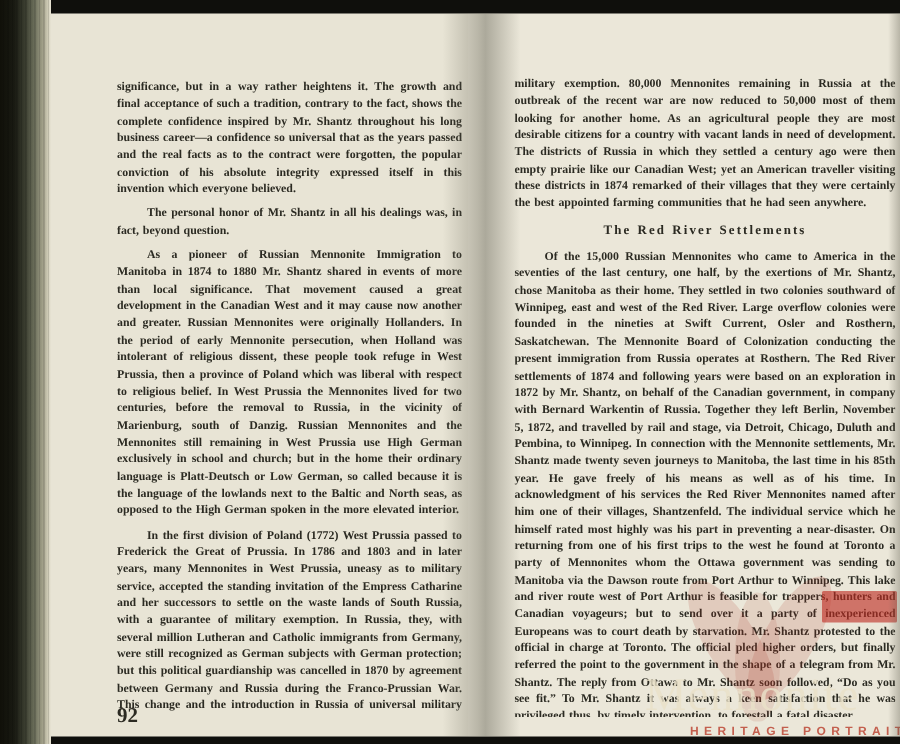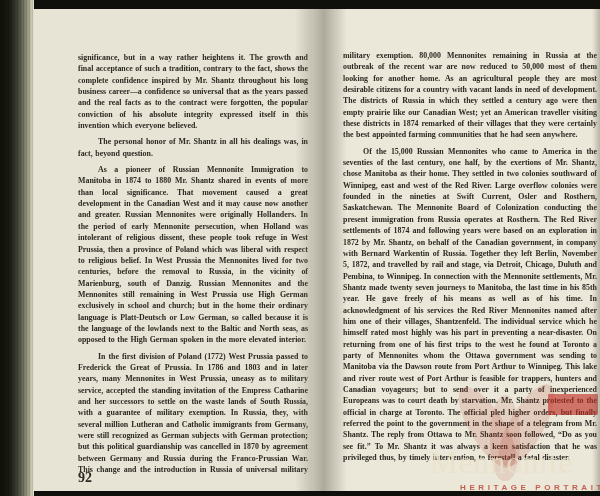--- a/index.html
+++ b/index.html
@@ -91,20 +91,21 @@
       <p>The personal honor of Mr. Shantz in all his dealings was, in fact, beyond question.</p>
       <p>As a pioneer of Russian Mennonite Immigration to Manitoba in 1874 to 1880 Mr. Shantz shared in events of more than local significance. That movement caused a great development in the Canadian West and it may cause now another and greater. Russian Mennonites were originally Hollanders. In the period of early Mennonite persecution, when Holland was intolerant of religious dissent, these people took refuge in West Prussia, then a province of Poland which was liberal with respect to religious belief. In West Prussia the Mennonites lived for two centuries, before the removal to Russia, in the vicinity of Marienburg, south of Danzig. Russian Mennonites and the Mennonites still remaining in West Prussia use High German exclusively in school and church; but in the home their ordinary language is Platt-Deutsch or Low German, so called because it is the language of the lowlands next to the Baltic and North seas, as opposed to the High German spoken in the more elevated interior.</p>
       <p>In the first division of Poland (1772) West Prussia passed to Frederick the Great of Prussia. In 1786 and 1803 and in later years, many Mennonites in West Prussia, uneasy as to military service, accepted the standing invitation of the Empress Catharine and her successors to settle on the waste lands of South Russia, with a guarantee of military exemption. In Russia, they, with several million Lutheran and Catholic immigrants from Germany, were still recognized as German subjects with German protection; but this political guardianship was cancelled in 1870 by agreement between Germany and Russia during the Franco-Prussian War. This change and the introduction in Russia of universal military service led 15,000 Russian Mennonites to leave for America. In order to end this movement, the Tsar’s government compromised with these people on a modified</p>
     </div>
     <div class="pagenum pn-left">92</div>
   </div>
 
   <div class="page page-right">
     <div class="textcol tc-right">
       <p class="cont">military exemption. 80,000 Mennonites remaining in Russia at the outbreak of the recent war are now reduced to 50,000 most of them looking for another home. As an agricultural people they are most desirable citizens for a country with vacant lands in need of development. The districts of Russia in which they settled a century ago were then empty prairie like our Canadian West; yet an American traveller visiting these districts in 1874 remarked of their villages that they were certainly the best appointed farming communities that he had seen anywhere.</p>
+      <h2 class="sec-head">The Red River Settlements</h2>
       <p>Of the 15,000 Russian Mennonites who came to America in the seventies of the last century, one half, by the exertions of Mr. Shantz, chose Manitoba as their home. They settled in two colonies southward of Winnipeg, east and west of the Red River. Large overflow colonies were founded in the nineties at Swift Current, Osler and Rosthern, Saskatchewan. The Mennonite Board of Colonization conducting the present immigration from Russia operates at Rosthern. The Red River settlements of 1874 and following years were based on an exploration in 1872 by Mr. Shantz, on behalf of the Canadian government, in company with Bernard Warkentin of Russia. Together they left Berlin, November 5, 1872, and travelled by rail and stage, via Detroit, Chicago, Duluth and Pembina, to Winnipeg. In connection with the Mennonite settlements, Mr. Shantz made twenty seven journeys to Manitoba, the last time in his 85th year. He gave freely of his means as well as of his time. In acknowledgment of his services the Red River Mennonites named after him one of their villages, Shantzenfeld. The individual service which he himself rated most highly was his part in preventing a near-disaster. On returning from one of his first trips to the west he found at Toronto a party of Mennonites whom the Ottawa government was sending to Manitoba via the Dawson route from Port Arthur to Winnipeg. This lake and river route west of Port Arthur is feasible for trappers, hunters and Canadian voyageurs; but to send over it a party of inexperienced Europeans was to court death by starvation. Mr. Shantz protested to the official in charge at Toronto. The official pled higher orders, but finally referred the point to the government in the shape of a telegram from Mr. Shantz. The reply from Ottawa to Mr. Shantz soon followed, “Do as you see fit.” To Mr. Shantz it was always a keen satisfaction that he was privileged thus, by timely intervention, to forestall a fatal disaster.</p>
     </div>
 
     <div class="wm wm-petal p1"></div>
     <div class="wm wm-petal p2"></div>
     <div class="wm wm-petal p3"></div>
     <div class="wm wm-redbox"></div>
     <div class="wm wm-title">Mennonite</div>
     <div class="wm wm-sub">HERITAGE PORTRAIT</div>
   </div>

